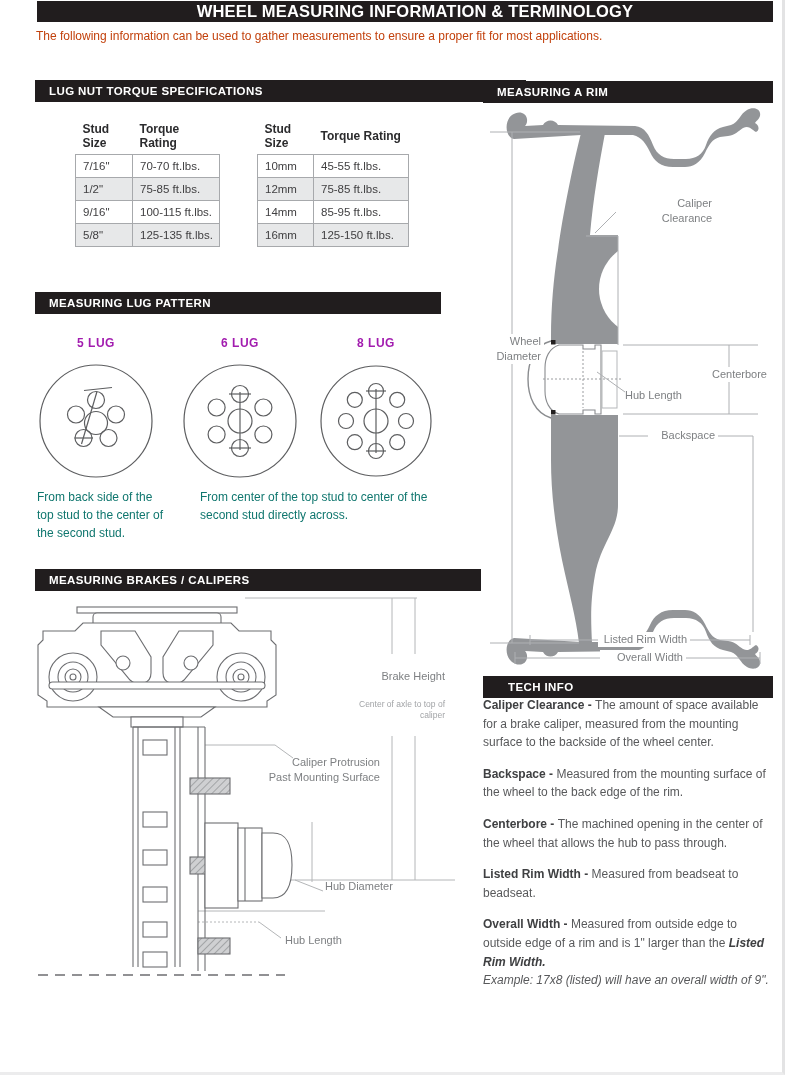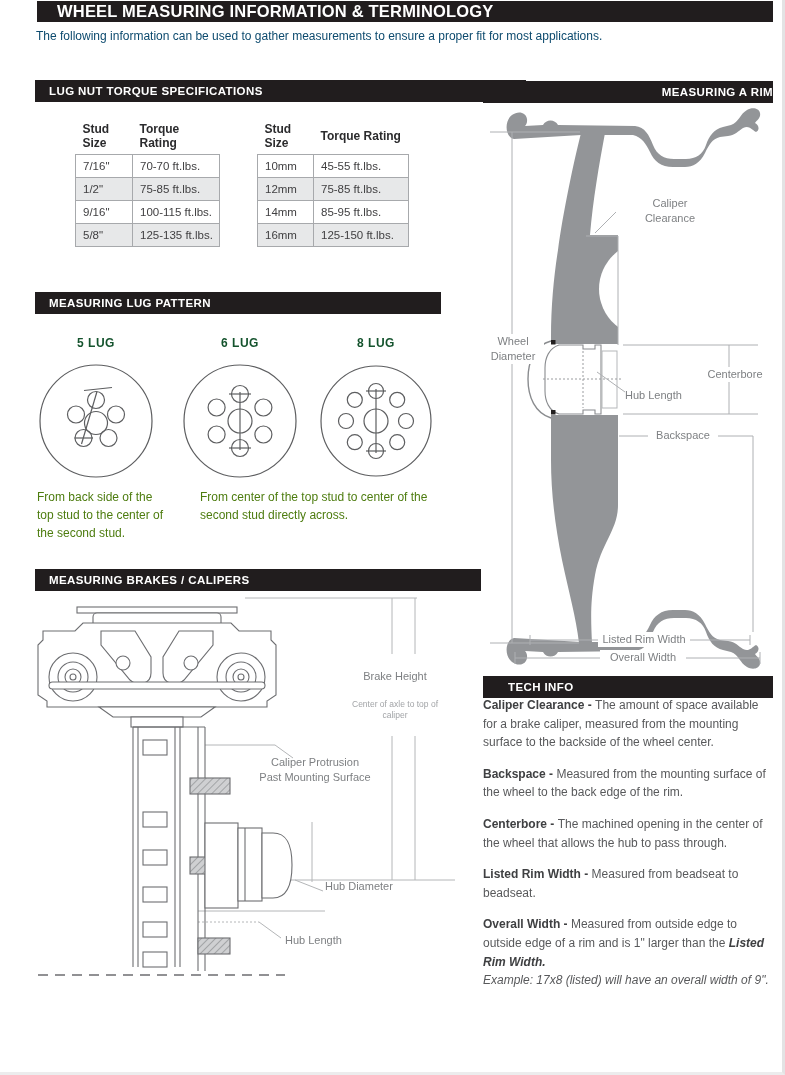--- a/index.html
+++ b/index.html
@@ -1,34 +1,34 @@
 <!DOCTYPE html>
 <html><head>
 <meta charset="utf-8">
 <style>
   html,body{margin:0;padding:0;background:#f2f2f2;}
   .page{position:relative;width:785px;height:1075px;background:#ffffff;overflow:hidden;
         font-family:"Liberation Sans", sans-serif;border-right:3px solid #e3e3e4;border-bottom:3px solid #ececed;box-sizing:border-box;}
   .bar{position:absolute;background:#211d1e;color:#fff;font-weight:bold;}
   .main-bar{left:37px;top:1px;width:736px;height:21px;font-size:16.5px;line-height:21px;
-            padding-left:20px;letter-spacing:.2px;box-sizing:border-box;}
+            padding-left:20px;letter-spacing:.2px;box-sizing:border-box;text-align:center;}
   .sec-bar{height:22px;line-height:22px;font-size:11.5px;letter-spacing:.4px;padding-left:14px;box-sizing:border-box;}
-  .subtitle{position:absolute;left:36px;top:29px;font-size:12px;color:#0c4a6e;}
+  .subtitle{position:absolute;left:36px;top:29px;font-size:12px;color:#c2410c;}
   
   .spec-table{position:absolute;border-collapse:collapse;font-size:11.5px;color:#414042;}
   .spec-table th{font-size:12px;color:#2b2b2d;text-align:left;padding:0 0 4px 7px;font-weight:bold;}
   .spec-table td{border:1px solid #a7a9ac;height:22px;padding:0 0 0 7px;}
   .spec-table tr.alt td{background:#e7e8e9;}
   .c1a{width:50px;} .c2a{width:80px;} .c1b{width:49px;} .c2b{width:88px;}
   
-  .lug-label{position:absolute;width:60px;text-align:center;font-weight:bold;font-size:12px;color:#14532d;letter-spacing:.5px;}
-  .caption{position:absolute;font-size:12px;color:#4d7c0f;line-height:1.48;}
+  .lug-label{position:absolute;width:60px;text-align:center;font-weight:bold;font-size:12px;color:#a21caf;letter-spacing:.5px;}
+  .caption{position:absolute;font-size:12px;color:#0f766e;line-height:1.48;}
   
   .dlabel{position:absolute;font-size:11px;color:#7e8083;line-height:15px;white-space:pre-line;}
-  .dlabel.center{text-align:center;}
+  .dlabel.center{text-align:right;}
   .wbg{background:#ffffff;padding:0 3px;}
   .bh-sub{font-size:8.5px;color:#a2a4a7;line-height:11px;}
   
   .tech{position:absolute;left:483px;top:696px;width:292px;font-size:12px;color:#58595b;line-height:1.55;}
   .tech .entry{margin-bottom:13px;}
   .tech .term{font-weight:bold;color:#3f4042;}
   .tech .bi{font-weight:bold;font-style:italic;color:#3f4042;}
   .tech .ex{font-style:italic;display:block;}
   svg{position:absolute;overflow:visible;}
 </style>
@@ -217,21 +217,21 @@
 
   <div class="dlabel center wbg" style="left:342px;top:654px;width:100px;">
     <div>Brake Height</div>
     <div class="bh-sub">Center of axle to top of caliper</div>
   </div>
   <div class="dlabel center" style="left:250px;top:755px;width:130px;">Caliper Protrusion
 Past Mounting Surface</div>
   <div class="dlabel" style="left:325px;top:879px;width:95px;">Hub Diameter</div>
   <div class="dlabel" style="left:285px;top:933px;width:80px;">Hub Length</div>
 
-  <div class="bar sec-bar" style="left:483px;top:81px;width:290px;text-align:right;">MEASURING A RIM</div>
+  <div class="bar sec-bar" style="left:483px;top:81px;width:290px;">MEASURING A RIM</div>
 
   <svg style="left:483px;top:105px;" width="292" height="565" viewBox="0 0 292 565" aria-hidden="true">
 
     <g fill="#939598" stroke="none">
 
       <path d="M98,28 L122,28 C116,60 110,95 107,130 L135,130 L135,400 C135,425 118,438 112,470 C107,498 108,515 109,538 L96,538 C93,512 86,488 79,455 C72,420 68,388 68,355 L68,232 C68,200 71,170 75,145 C80,108 90,60 98,28 Z"></path>
 
       <path d="M31,34 C22,32 21,16 29,10 C35,5.5 43,7 44,14 C44.5,18 43,20 42,21 L60,20 C63,14 72,14 75,20 L152,21 C162,22 166,30 170,40 C174,50 181,54 191,54 L203,54 C213,54 220,49 223,40 C226,31 231,24 240,22 L248,20 C256,17 257,9 264,5 C269,2 276,3 277,8 C278,13 274,15 272,18 C276,20 277,25 273,27 C268,24 266,20 260,23 C255,26 253,30 245,31 L237,32 C229,34 226,40 222,48 C217,58 210,62 202,62 L190,62 C178,62 171,56 167,47 C163,39 159,32 150,30 L121,30 L98,30 Z"></path>
 
       <path d="M31,533 C22,535 21,551 29,557 C35,561.5 43,560 44,553 C44.5,549 43,547 42,546 L60,547 C63,553 72,553 75,547 L152,546 C162,545 166,537 170,527 C174,517 181,513 191,513 L203,513 C213,513 220,518 223,527 C226,536 231,543 240,545 L248,547 C256,550 257,558 264,562 C269,565 276,564 277,559 C278,554 274,552 272,549 C276,547 277,542 273,540 C268,543 266,547 260,544 C255,541 253,537 245,536 L237,535 C229,533 226,527 222,519 C217,509 210,505 202,505 L190,505 C178,505 171,511 167,520 C163,528 159,535 150,537 L121,537 L98,537 Z"></path>

